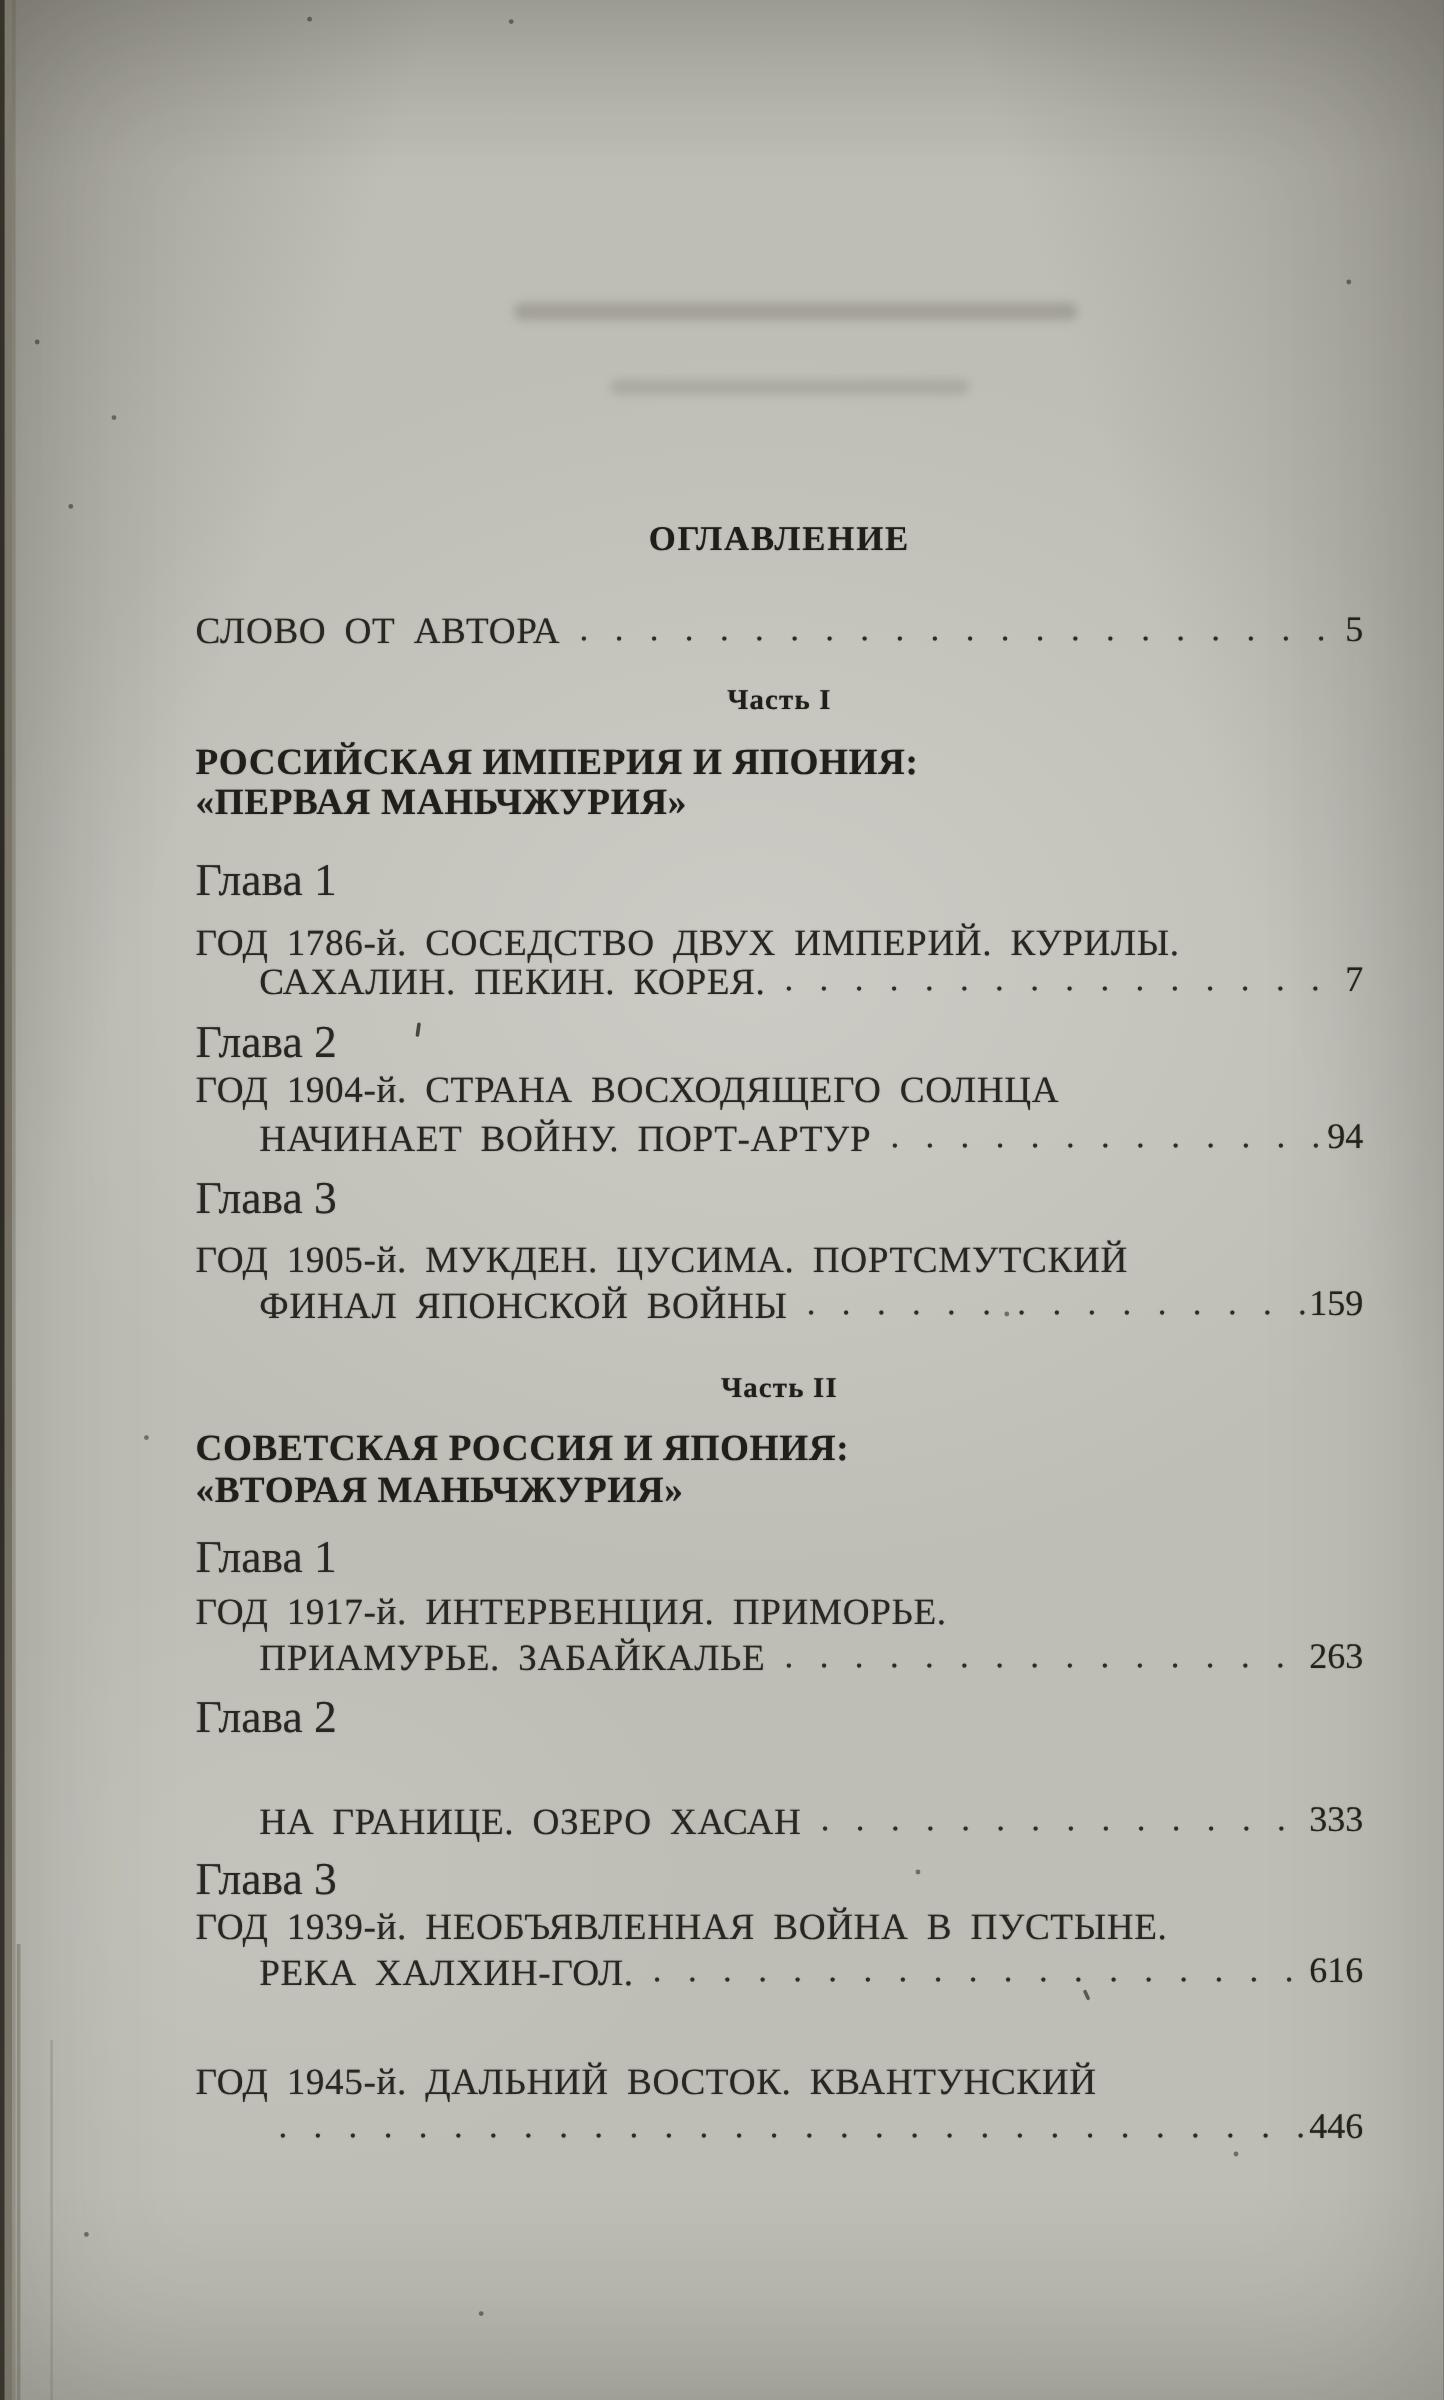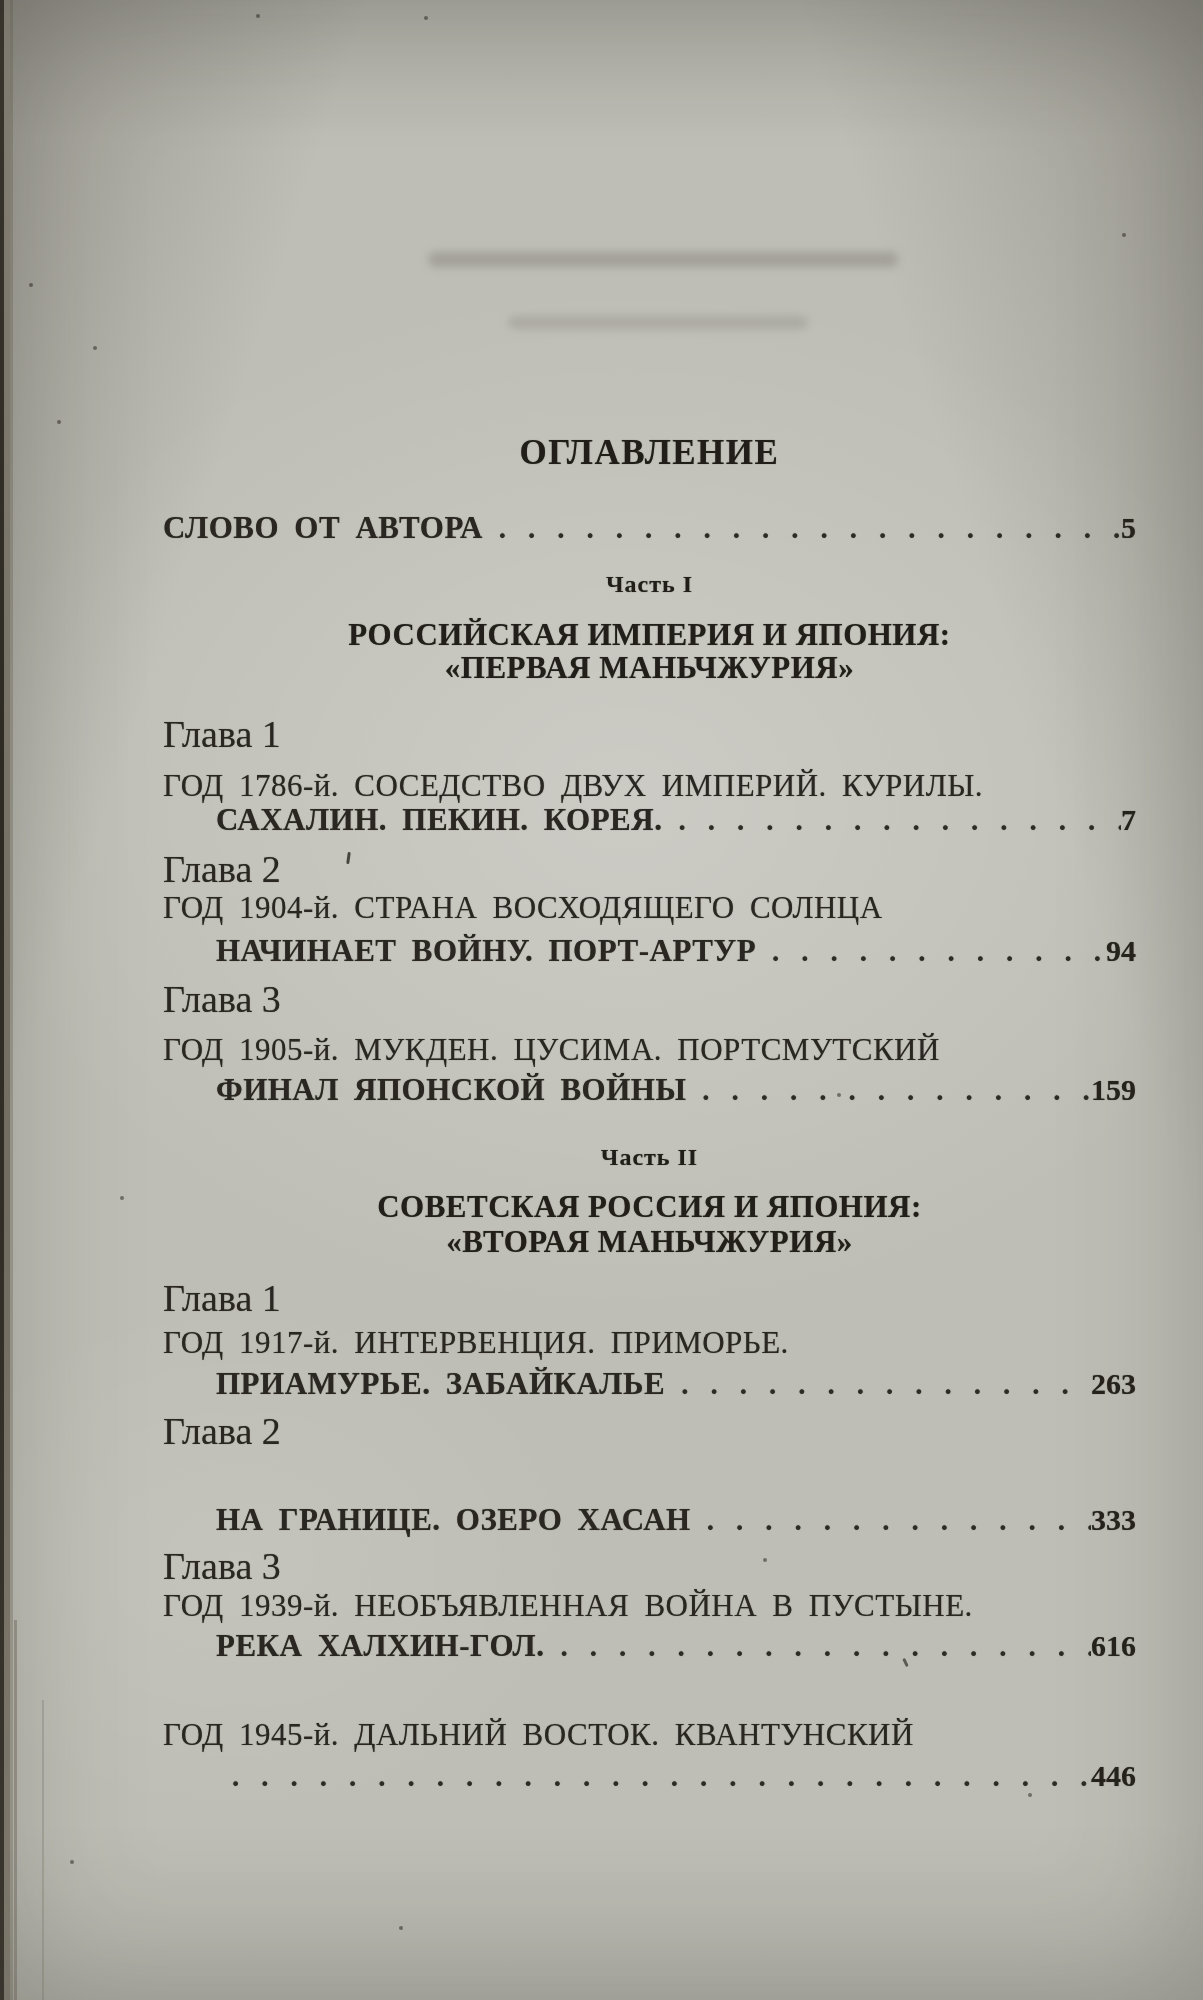--- a/index.html
+++ b/index.html
@@ -45,33 +45,33 @@
     background:rgba(40,37,31,0.65);transform:rotate(-25deg);
   }
   
   .content{
     position:absolute;left:163px;top:0;width:973px;height:2000px;
     color:#2a2722;
     text-shadow:0 0 1px rgba(38,34,28,0.55);
   }
   .abs{position:absolute;left:0;width:100%;}
   .toc-title{
-    margin:0;font-size:35px;font-weight:bold;letter-spacing:1.5px;
+    margin:0;font-size:29px;font-weight:bold;letter-spacing:1.5px;
     text-align:center;color:#211e19;
   }
   .part-heading{
     font-size:24px;font-weight:bold;letter-spacing:1px;text-align:center;color:#211e19;
   }
   .part-subtitle{
-    font-size:31px;font-weight:bold;letter-spacing:0.5px;text-align:center;color:#221f1a;
+    font-size:31px;font-weight:bold;letter-spacing:0.5px;text-align:left;color:#221f1a;
   }
   .chapter-label{font-size:38px;}
   .caps-line{font-size:31px;letter-spacing:0.5px;word-spacing:7px;white-space:nowrap;}
   .toc-row{
-    display:flex;align-items:center;height:40px;font-weight:bold;
+    display:flex;align-items:flex-start;height:40px;
   }
   .toc-row .entry-text{white-space:nowrap;}
   .toc-row.indent{padding-left:53px;box-sizing:border-box;}
   .dots{
     flex:1 1 auto;overflow:hidden;white-space:nowrap;
     font-size:29px;letter-spacing:22px;
     padding:0 12px 0 16px;
     color:#2e2b25;
   }
   .page-num{

